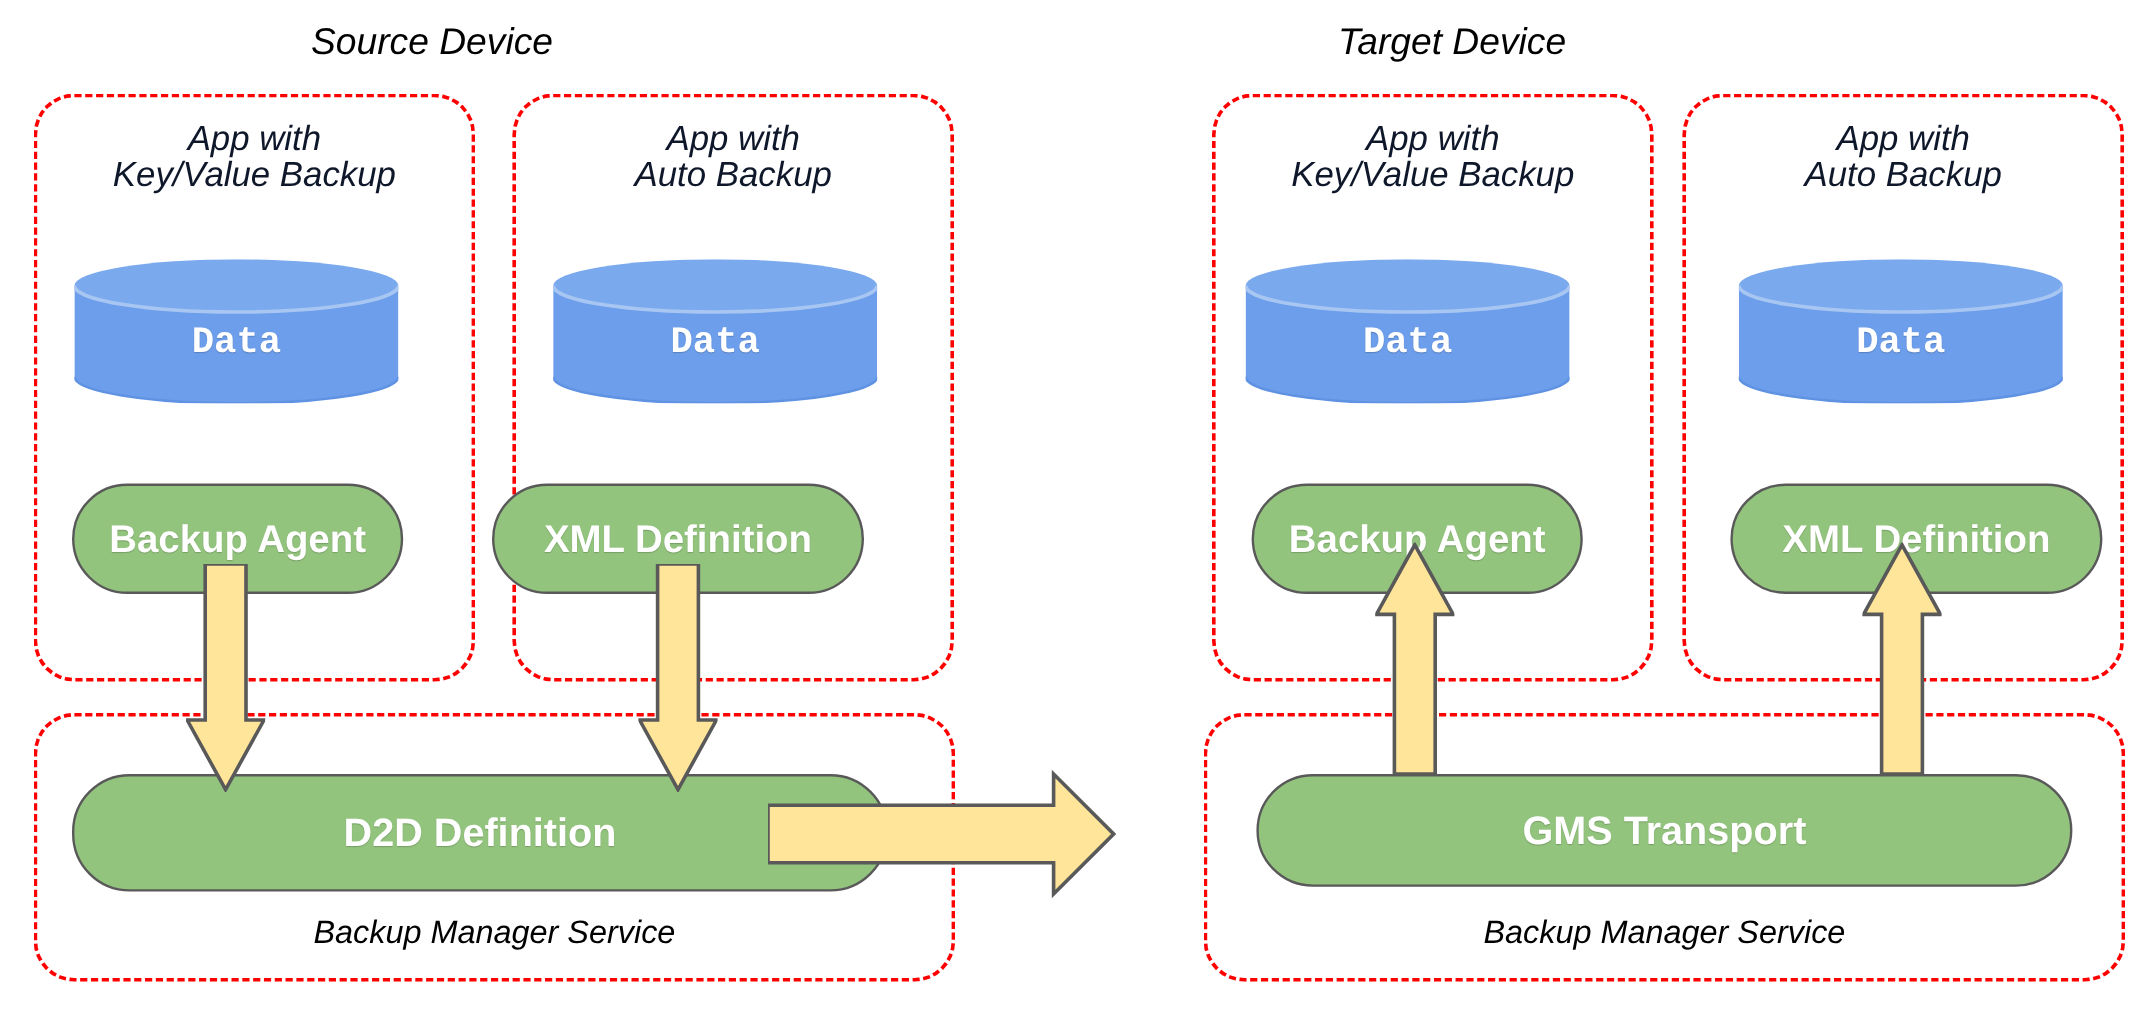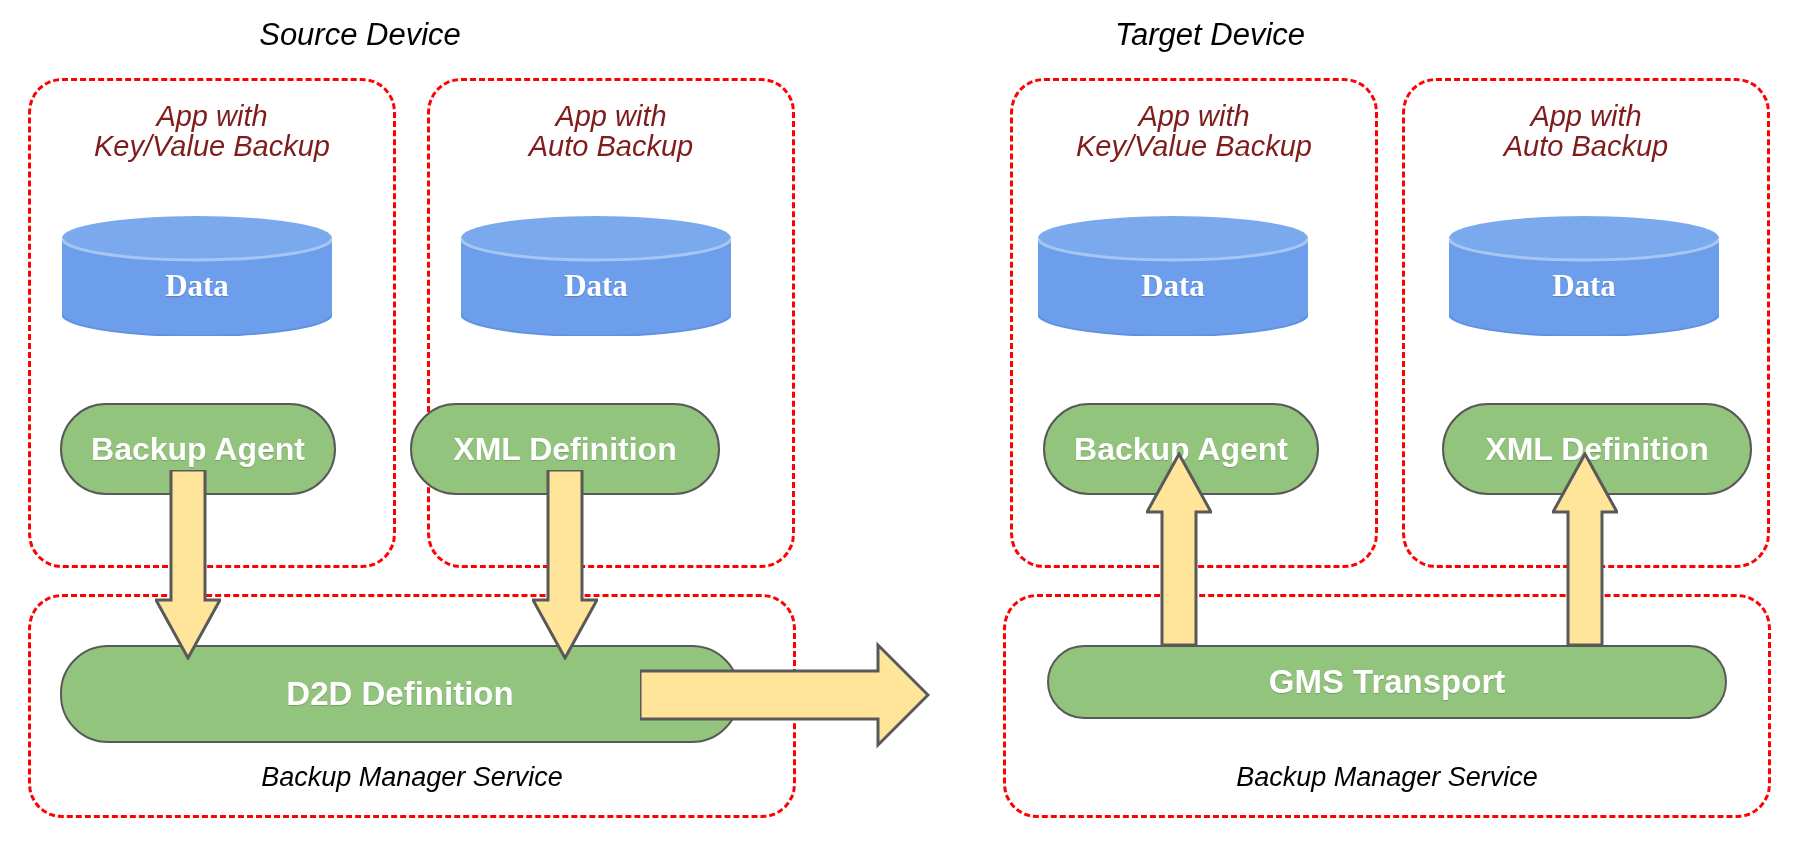--- a/index.html
+++ b/index.html
@@ -31,21 +31,21 @@
     border: 3px dashed #ff0000;
     border-radius: 34px;
     box-sizing: border-box;
     background: transparent;
   }
   .app-label {
     position: absolute;
     font-style: italic;
     font-size: 29px;
     line-height: 1.05;
-    color: #7f1d1d;
+    color: #0f172a;
     text-align: center;
     width: 100%;
     left: 0;
     font-family: "Liberation Sans", sans-serif;
   }
   .service-label {
     position: absolute;
     font-style: italic;
     font-size: 27px;
     color: #000000;
@@ -58,21 +58,21 @@
     position: absolute;
   }
   .cyl-label {
     position: absolute;
     width: 100%;
     left: 0;
     text-align: center;
     color: #ffffff;
     font-weight: bold;
     font-size: 31px;
-    font-family: Liberation Serif, serif;
+    font-family: Liberation Mono, monospace;
     text-shadow: 0 1px 1px rgba(0,0,0,0.20);
   }
   .pill {
     position: absolute;
     background: #93c47d;
     border: 2px solid #595959;
     box-sizing: border-box;
     display: flex;
     align-items: center;
     justify-content: center;
@@ -190,21 +190,21 @@
       <path d="M0,22 A135,22 0 0 0 270,22" fill="none" stroke="#a8c6f2" stroke-width="3"></path>
       <path d="M0,98 A135,22 0 0 0 270,98" fill="none" stroke="#5f92e3" stroke-width="2"></path>
     </svg>
     <div class="cyl-label" style="top:52px;">Data</div>
   </div>
   <div class="pill pill-small" style="left:1442px; top:403px; width:310px; height:92px;">XML Definition</div>
 
   <div class="dashed-box" style="left:1003px; top:594px; width:768px; height:224px;">
     <div class="service-label" style="bottom:22px;">Backup Manager Service</div>
   </div>
-  <div class="pill pill-wide" style="left:1047px; top:645px; width:680px; height:74px;">GMS Transport</div>
+  <div class="pill pill-wide" style="left:1047px; top:645px; width:680px; height:94px;">GMS Transport</div>
 
   <div class="arrow" style="left:1146px; top:452px; width:66px; height:195px;">
     <svg width="66" height="195" viewBox="0 0 66 195">
       <path d="M33,2 L65,60 L50,60 L50,193 L16,193 L16,60 L1,60 Z" fill="#ffe599" stroke="#595959" stroke-width="3" stroke-linejoin="miter"></path>
     </svg>
   </div>
 
   <div class="arrow" style="left:1552px; top:452px; width:66px; height:195px;">
     <svg width="66" height="195" viewBox="0 0 66 195">
       <path d="M33,2 L65,60 L50,60 L50,193 L16,193 L16,60 L1,60 Z" fill="#ffe599" stroke="#595959" stroke-width="3" stroke-linejoin="miter"></path>

